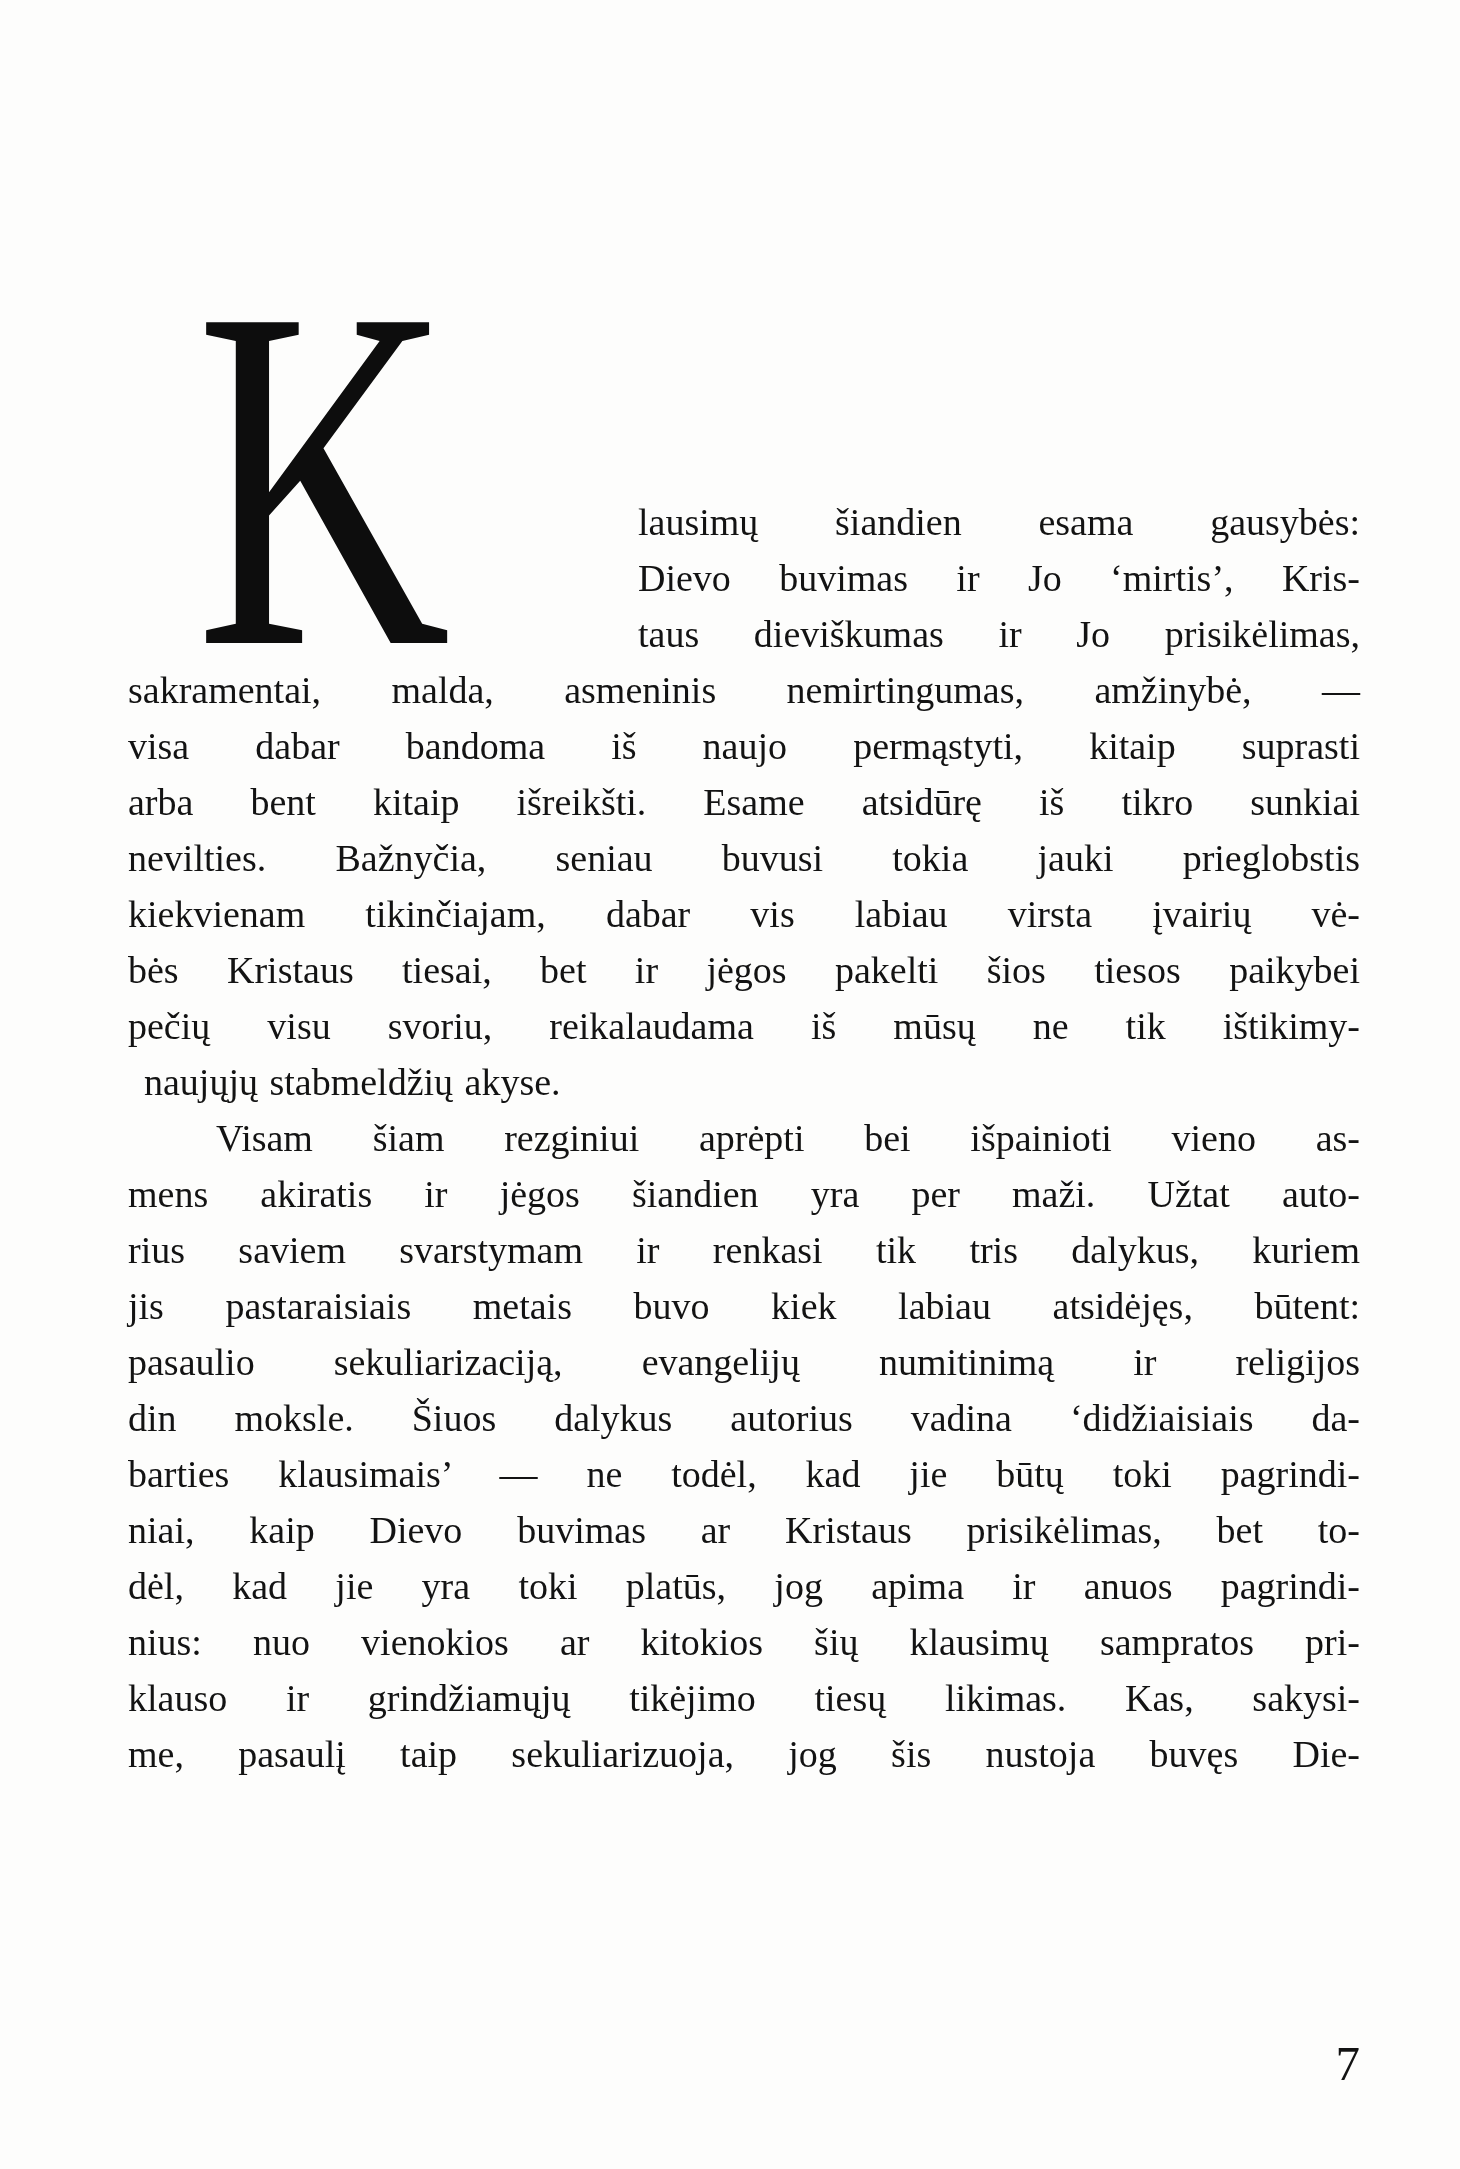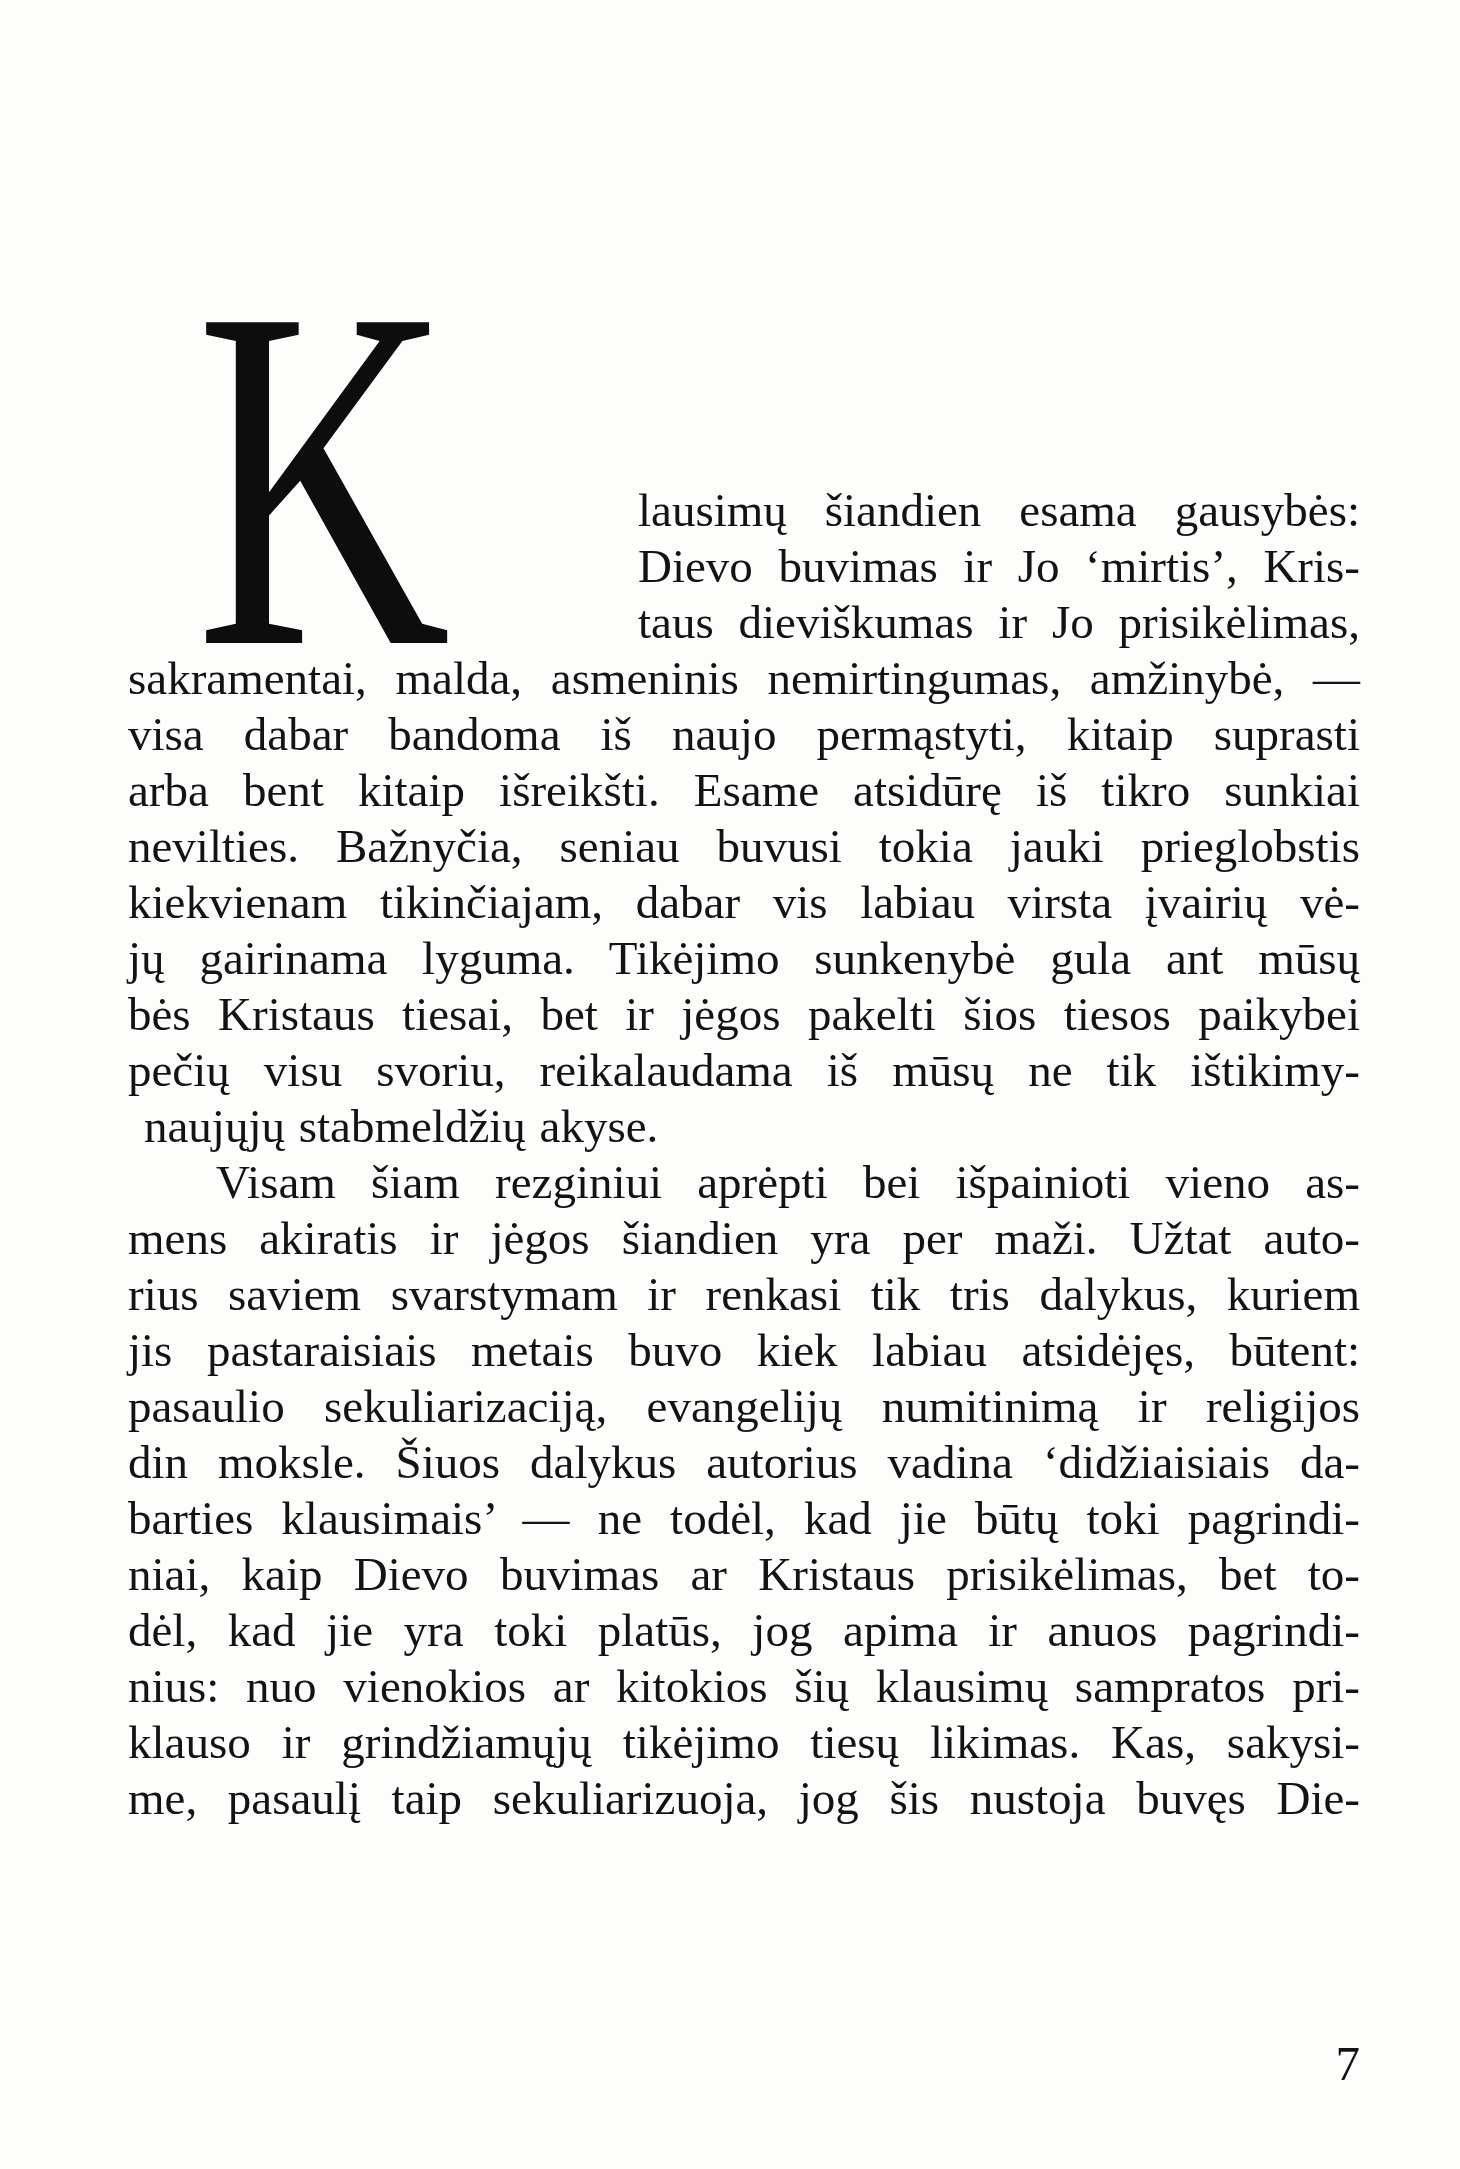--- a/index.html
+++ b/index.html
@@ -27,23 +27,23 @@
     line-height: 1;
     font-weight: normal;
     transform: scaleX(0.72);
     transform-origin: 0 0;
     letter-spacing: 0;
     color: #0d0d0d;
   }
   .textblock {
     position: absolute;
     left: 128px;
-    top: 482px;
+    top: 494px;
     width: 1232px;
-    font-size: 47px;
+    font-size: 38px;
     line-height: 56px;
     word-spacing: 2px;
   }
   .line {
     text-align: justify;
     text-align-last: justify;
     text-justify: inter-word;
     white-space: normal;
   }
   .line.wrap {
@@ -75,21 +75,20 @@
 
   <div class="textblock">
     <div class="line wrap">lausimų šiandien esama gausybės:</div>
     <div class="line wrap">Dievo buvimas ir Jo ‘mirtis’, Kris-</div>
     <div class="line wrap">taus dieviškumas ir Jo prisikėlimas,</div>
     <div class="line">sakramentai, malda, asmeninis nemirtingumas, amžinybė, —</div>
     <div class="line">visa dabar bandoma iš naujo permąstyti, kitaip suprasti</div>
     <div class="line">arba bent kitaip išreikšti. Esame atsidūrę iš tikro sunkiai</div>
     <div class="line">nevilties. Bažnyčia, seniau buvusi tokia jauki prieglobstis</div>
     <div class="line">kiekvienam tikinčiajam, dabar vis labiau virsta įvairių vė-</div>
-    <div class="line">jų gairinama lyguma. Tikėjimo sunkenybė gula ant mūsų</div>
     <div class="line">bės Kristaus tiesai, bet ir jėgos pakelti šios tiesos paikybei</div>
     <div class="line">pečių visu svoriu, reikalaudama iš mūsų ne tik ištikimy-</div>
     <div class="line flush-last">naujųjų stabmeldžių akyse.</div>
     <div class="line first-indent">Visam šiam rezginiui aprėpti bei išpainioti vieno as-</div>
     <div class="line">mens akiratis ir jėgos šiandien yra per maži. Užtat auto-</div>
     <div class="line">rius saviem svarstymam ir renkasi tik tris dalykus, kuriem</div>
     <div class="line">jis pastaraisiais metais buvo kiek labiau atsidėjęs, būtent:</div>
     <div class="line">pasaulio sekuliarizaciją, evangelijų numitinimą ir religijos</div>
     <div class="line">din moksle. Šiuos dalykus autorius vadina ‘didžiaisiais da-</div>
     <div class="line">barties klausimais’ — ne todėl, kad jie būtų toki pagrindi-</div>

